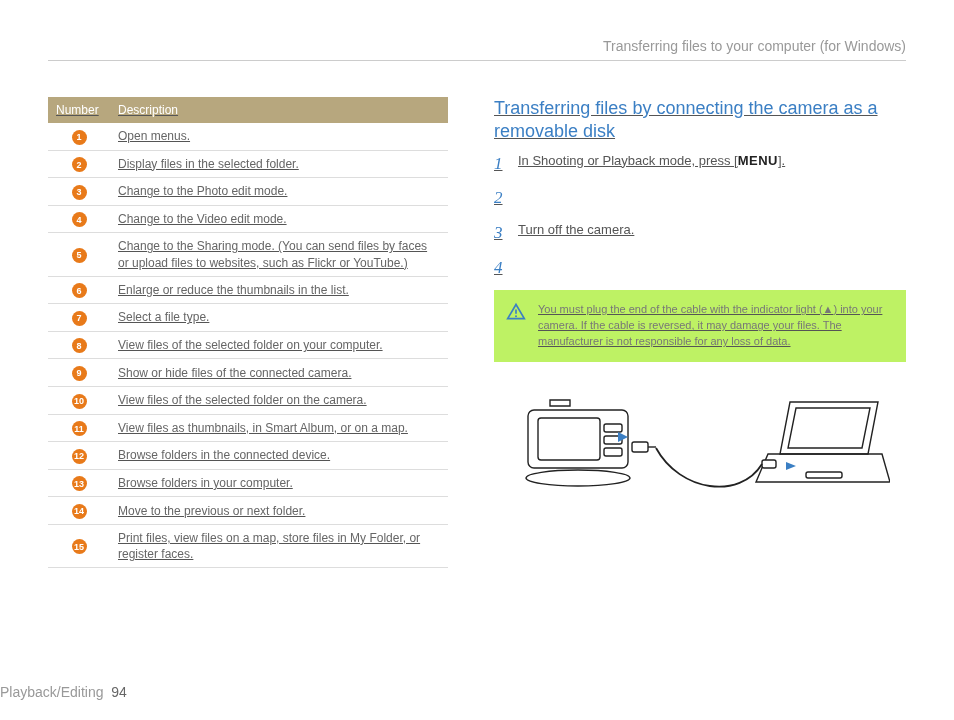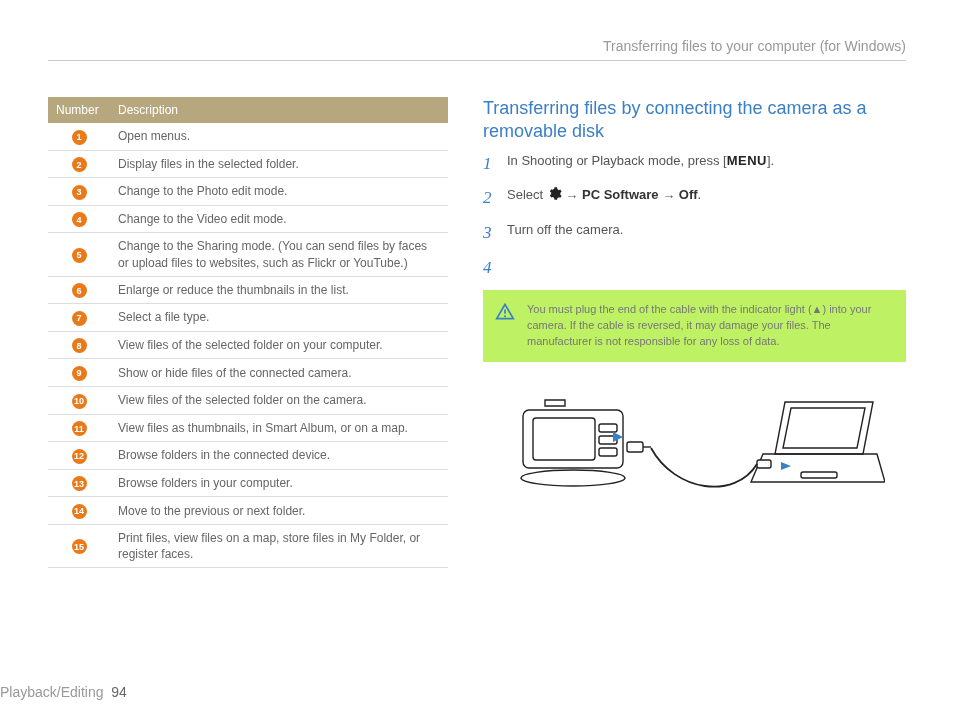--- a/index.html
+++ b/index.html
@@ -19,21 +19,22 @@
     margin-bottom: 6px;
     text-align: right;
   }
   .header-rule {
     border: none;
     border-top: 1px solid #ccc;
     margin-bottom: 36px;
   }
   .columns {
     display: flex;
-    gap: 35px;
+    gap: 46px;
+    text-decoration: underline;
   }
   .col-left { width: 400px; }
   .col-right { flex: 1; }
 
   table {
     width: 100%;
     border-collapse: collapse;
     font-size: 12px;
   }
   thead td {
@@ -220,25 +221,20 @@
 
     <ol class="steps">
       <li>
         <span class="stepnum">1</span>
         <span>
           <span>In Shooting or Playback mode, press [</span><span class="menu-box">MENU</span><span>].</span>
         </span>
       </li>
       <li>
         <span class="stepnum">2</span>
-        <span>
-          <span>Select </span><span class="gear"><svg width="15" height="15" viewBox="0 0 24 24">
-                <path fill="#222" d="M12 8a4 4 0 100 8 4 4 0 000-8zm9.4 4a7.6 7.6 0 00-.1-1.3l2.1-1.6-2-3.5-2.5 1a7.7 7.7 0 00-2.2-1.3L16 2h-4l-.7 2.8a7.7 7.7 0 00-2.2 1.3l-2.5-1-2 3.5 2.1 1.6A7.6 7.6 0 006.6 12c0 .4 0 .9.1 1.3l-2.1 1.6 2 3.5 2.5-1c.7.5 1.4 1 2.2 1.3L12 22h4l.7-2.8c.8-.3 1.5-.8 2.2-1.3l2.5 1 2-3.5-2.1-1.6c.1-.4.1-.9.1-1.3z"></path>
-              </svg></span><span> → </span><span class="bold">PC Software</span><span> → </span><span class="bold">Off</span><span>.</span>
-        </span>
       </li>
       <li>
         <span class="stepnum">3</span>
         <span>Turn off the camera.</span>
       </li>
       <li>
         <span class="stepnum">4</span>
       </li>
     </ol>
 

